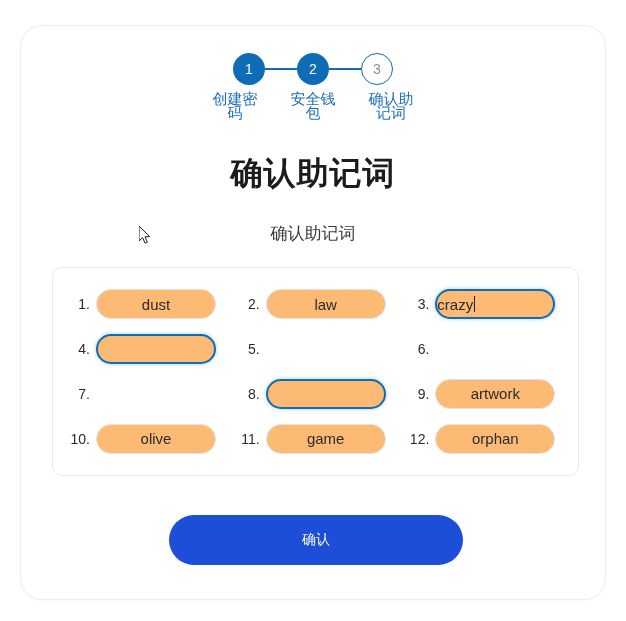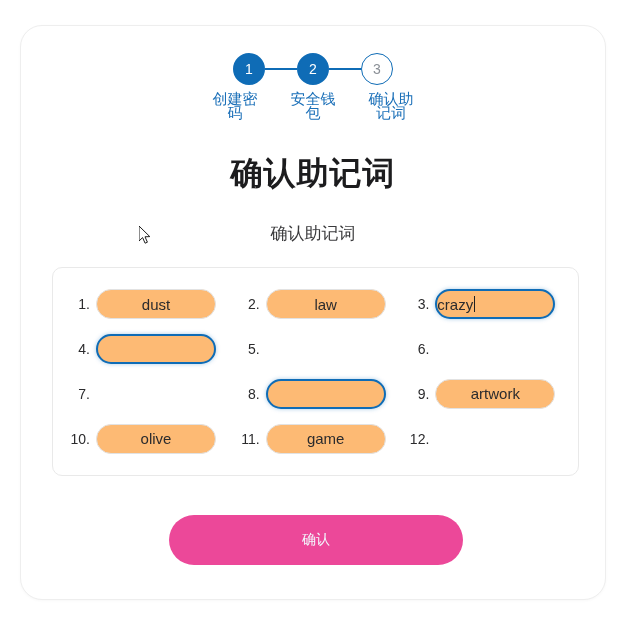--- a/index.html
+++ b/index.html
@@ -173,21 +173,21 @@
   }
 
   
   .confirm-btn {
     position: absolute;
     left: 148px;
     top: 489px;
     width: 294px;
     height: 50px;
     border-radius: 25px;
-    background: #ec4899;
+    background: #1d4ed8;
     color: #f2f8fd;
     border: none;
     font-size: 14px;
     font-family: Liberation Sans, sans-serif;
     display: flex;
     align-items: center;
     justify-content: center;
     cursor: default;
   }
 
@@ -292,20 +292,23 @@
             </div>
           </div>
           <div class="word-cell">
             <span class="word-index">11.</span>
             <div class="word-input">
               <span>game</span>
             </div>
           </div>
           <div class="word-cell">
             <span class="word-index">12.</span>
+            <div class="word-input">
+              <span>orphan</span>
+            </div>
           </div>
         </div>
     </div>
 
     <button class="confirm-btn">确认</button>
 
   </div>
 
   <div class="cursor">
     <svg width="14" height="20" viewBox="0 0 14 20">

